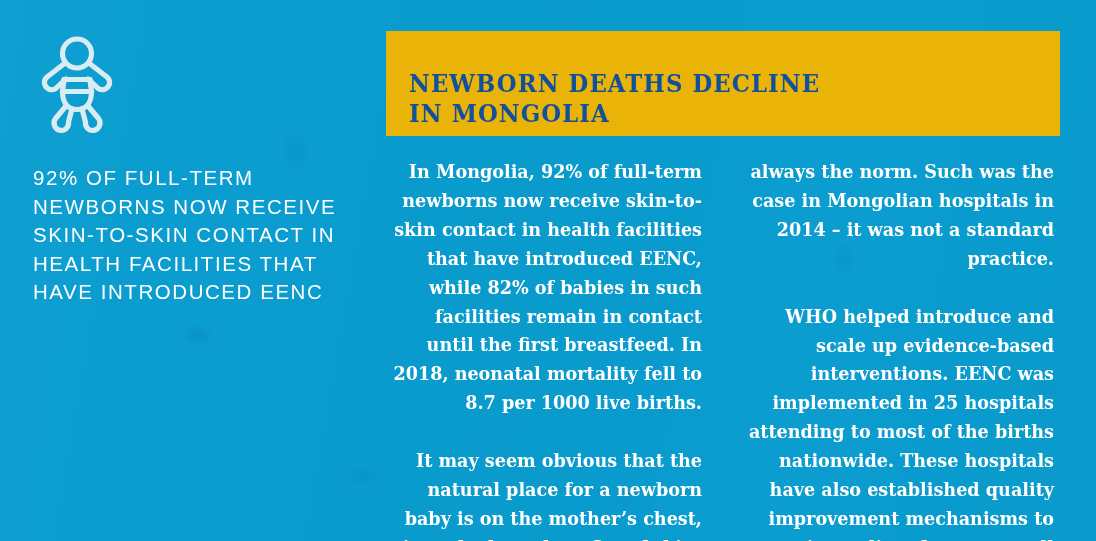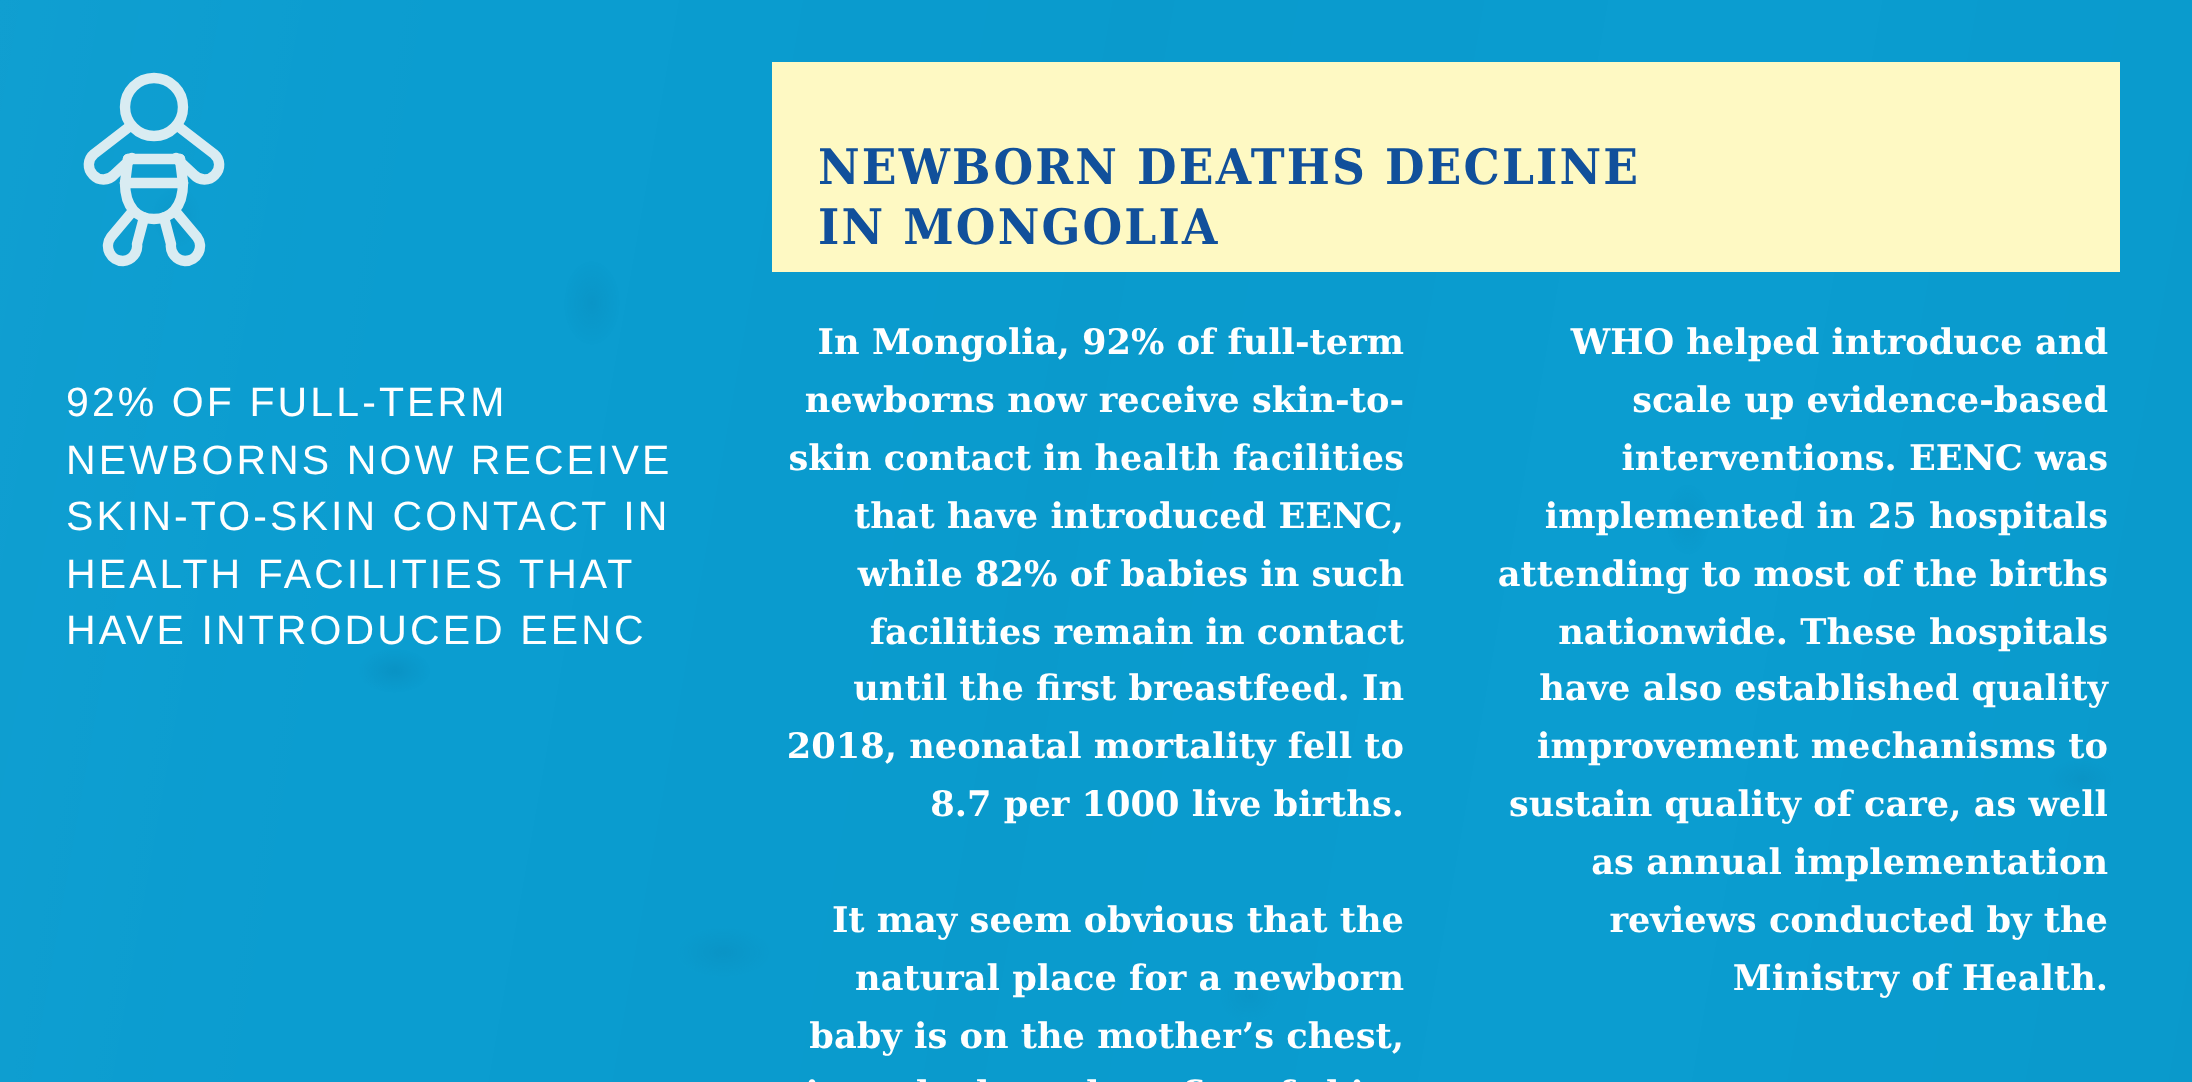--- a/index.html
+++ b/index.html
@@ -44,38 +44,38 @@
     left: 33px;
     top: 36px;
     width: 330px;
   }
   #baby-icon {
     display: block;
     width: 88px;
     height: 100px;
   }
   #sidebar-caption {
-    margin-top: 52px;
+    margin-top: 28px;
     color: #ffffff;
     font-size: 20.5px;
     line-height: 28.5px;
     letter-spacing: 1.55px;
     text-transform: uppercase;
     font-weight: 400;
     white-space: pre-line;
   }
 
   
   #title-card {
     position: absolute;
     left: 386px;
     top: 31px;
     width: 674px;
     height: 105px;
-    background: #fef9c3;
+    background: #eab308;
     box-sizing: border-box;
   }
   #title-text {
     position: absolute;
     left: 23px;
     top: 22px;
     width: 470px;
     color: #11509b;
     font-family: "DejaVu Serif", serif;
     font-weight: 700;
@@ -139,14 +139,15 @@
 <div id="title-card">
   <h1 id="title-text">Newborn deaths decline in Mongolia</h1>
 </div>
 
 <div id="col-left" class="body-col">
   <p>In Mongolia, 92% of full-term newborns now receive skin-to-skin contact in health facilities that have introduced EENC, while 82% of babies in such facilities remain in contact until the first breastfeed. In 2018, neonatal mortality fell to 8.7 per 1000 live births.</p>
   <p>It may seem obvious that the natural place for a newborn baby is on the mother’s chest, given the huge benefits of skin-to-skin contact. Yet that “first embrace” immediately after birth is not</p>
 </div>
 
 <div id="col-right" class="body-col">
+  <p>always the norm. Such was the case in Mongolian hospitals in 2014 – it was not a standard practice.</p>
   <p>WHO helped introduce and scale up evidence-based interventions. EENC was implemented in 25 hospitals attending to most of the births nationwide. These hospitals have also established quality improvement mechanisms to sustain quality of care, as well as annual implementation reviews conducted by the Ministry of Health.</p>
 </div>
 
 </body></html>

